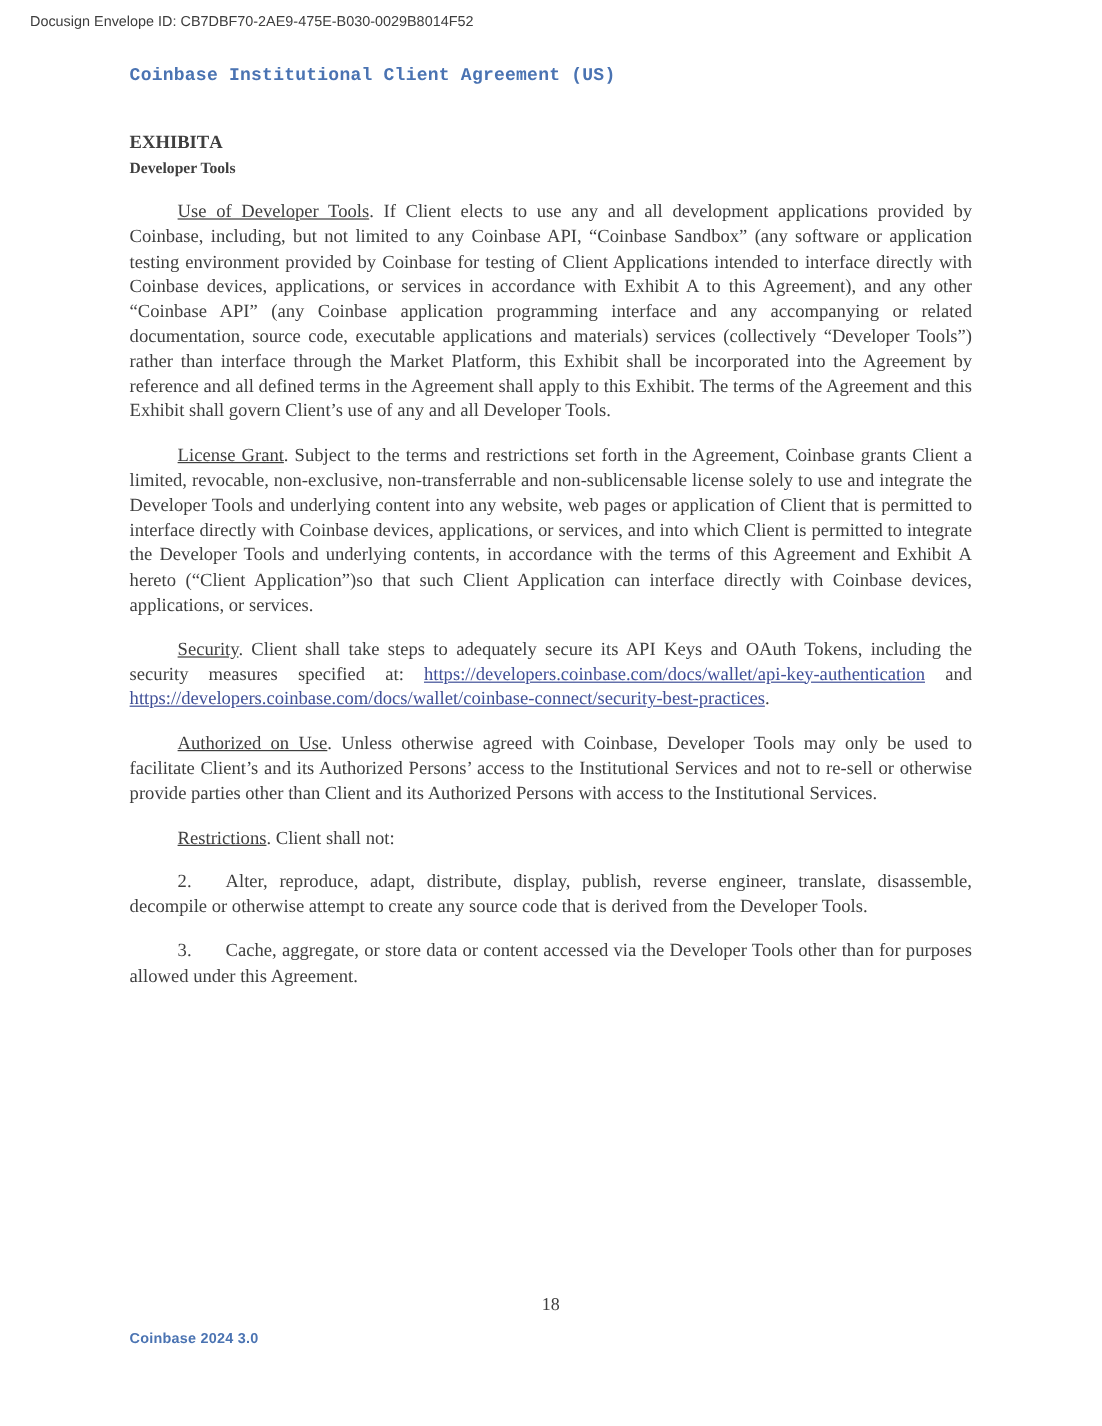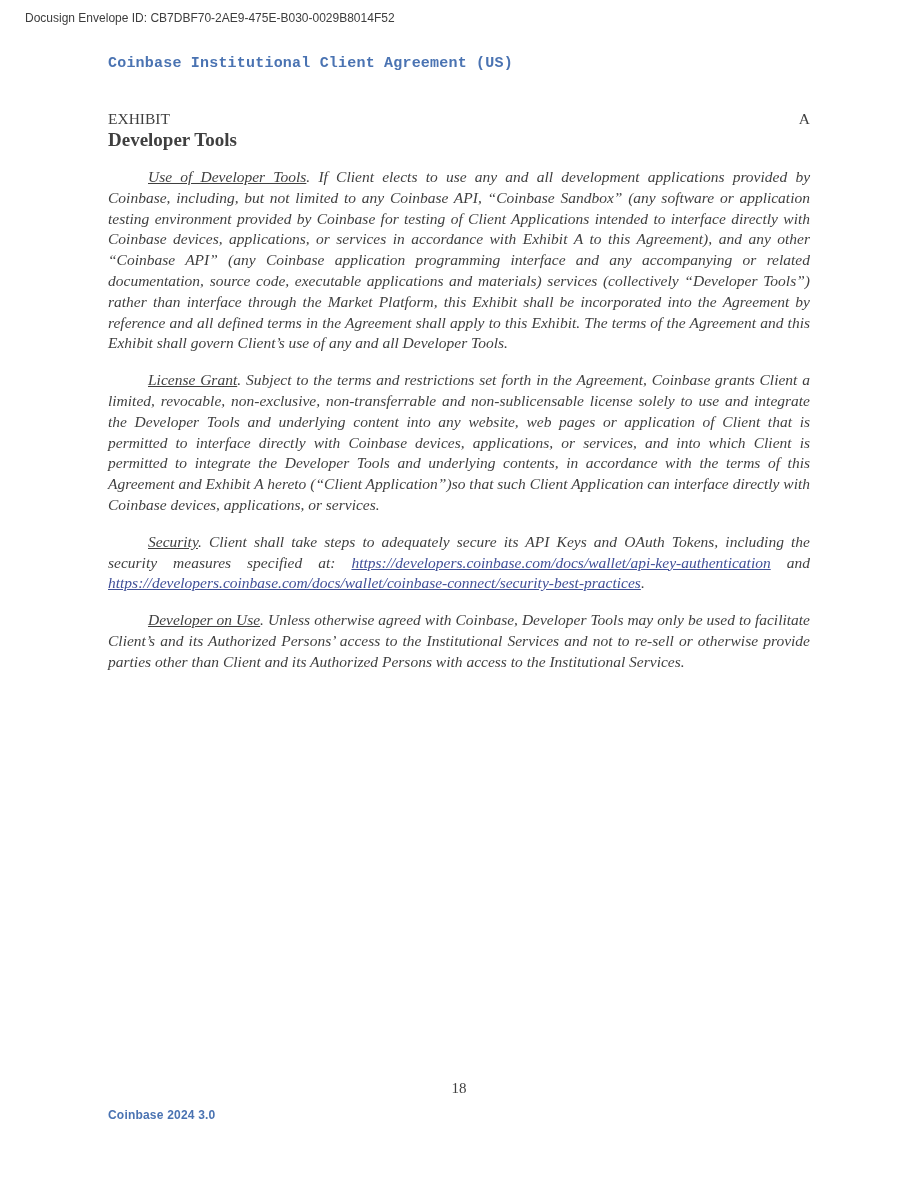--- a/index.html
+++ b/index.html
@@ -20,33 +20,33 @@
     font-size:12px;color:var(--header-ink);
   }
   .doc-title{
     position:absolute;top:55px;left:108px;
     font-family:Liberation Mono, monospace;
     font-size:15px;font-weight:700;color:var(--title-blue);
     letter-spacing:0.2px;
   }
   .exhibit-row{
     position:absolute;top:108px;left:108px;width:702px;
-    display:flex;justify-content:space-between;
-    font-weight:400;font-size:15.5px;line-height:21px;
+    display:flex;justify-content:flex-start;
+    font-weight:700;font-size:15.5px;line-height:21px;
   }
   .exhibit-sub{
     position:absolute;top:129px;left:108px;
-    font-weight:700;font-size:19px;line-height:21px;
+    font-weight:700;font-size:13px;line-height:21px;
   }
   .doc-body{
     position:absolute;top:167px;left:108px;width:702px;
     font-size:15.5px;line-height:20.8px;
   }
   .para{
-    text-align:justify;text-indent:40px;margin:0 0 16px 0;font-style:italic;
+    text-align:justify;text-indent:40px;margin:0 0 16px 0;
   }
   .u-head{text-decoration:underline;}
   .num{display:inline-block;width:40px;text-indent:0;}
   a.doclink{color:var(--link-blue);text-decoration:underline;cursor:pointer;}
   .page-number{
     position:absolute;top:1080px;left:108px;width:702px;
     text-align:center;font-size:15px;
   }
   .version{
     position:absolute;top:1108px;left:108px;
@@ -65,17 +65,20 @@
 <div class="exhibit-row">
   <span>EXHIBIT</span>
   <span>A</span>
 </div>
 <div class="exhibit-sub">Developer Tools</div>
 
 <div class="doc-body">
     <div class="para"><span class="u-head">Use of Developer Tools</span><span>. If Client elects to use any and all development applications provided by Coinbase, including, but not limited to any Coinbase API, “Coinbase Sandbox” (any software or application testing environment provided by Coinbase for testing of Client Applications intended to interface directly with Coinbase devices, applications, or services in accordance with Exhibit A to this Agreement), and any other “Coinbase API” (any Coinbase application programming interface and any accompanying or related documentation, source code, executable applications and materials) services (collectively “Developer Tools”) rather than interface through the Market Platform, this Exhibit shall be incorporated into the Agreement by reference and all defined terms in the Agreement shall apply to this Exhibit. The terms of the Agreement and this Exhibit shall govern Client’s use of any and all Developer Tools.</span></div>
     <div class="para"><span class="u-head">License Grant</span><span>. Subject to the terms and restrictions set forth in the Agreement, Coinbase grants Client a limited, revocable, non-exclusive, non-transferrable and non-sublicensable license solely to use and integrate the Developer Tools and underlying content into any website, web pages or application of Client that is permitted to interface directly with Coinbase devices, applications, or services, and into which Client is permitted to integrate the Developer Tools and underlying contents, in accordance with the terms of this Agreement and Exhibit&nbsp;A hereto (“Client Application”)so that such Client Application can interface directly with Coinbase devices, applications, or services.</span></div>
     <div class="para"><span class="u-head">Security</span><span>. Client shall take steps to adequately secure its API Keys and OAuth Tokens, including the security measures specified at: </span><a class="doclink" href="#">https://developers.coinbase.com/docs/wallet/api-key-authentication</a><span> and </span><a class="doclink" href="#">https://developers.coinbase.com/docs/wallet/coinbase-connect/security-best-practices</a><span>.</span></div>
-    <div class="para"><span class="u-head">Developer on Use</span><span>. Unless otherwise agreed with Coinbase, Developer Tools may only be used to facilitate Client’s and its Authorized Persons’ access to the Institutional Services and not to re-sell or otherwise provide parties other than Client and its Authorized Persons with access to the Institutional Services.</span></div>
+    <div class="para"><span class="u-head">Authorized on Use</span><span>. Unless otherwise agreed with Coinbase, Developer Tools may only be used to facilitate Client’s and its Authorized Persons’ access to the Institutional Services and not to re-sell or otherwise provide parties other than Client and its Authorized Persons with access to the Institutional Services.</span></div>
+    <div class="para"><span class="u-head">Restrictions</span><span>. Client shall not:</span></div>
+    <div class="para"><span class="num">2.</span><span>Alter, reproduce, adapt, distribute, display, publish, reverse engineer, translate, disassemble, decompile or otherwise attempt to create any source code that is derived from the Developer Tools.</span></div>
+    <div class="para"><span class="num">3.</span><span>Cache, aggregate, or store data or content accessed via the Developer Tools other than for purposes allowed under this Agreement.</span></div>
   </div>
 
 <div class="page-number">18</div>
 <div class="version">Coinbase 2024 3.0</div>
 
 </body></html>

